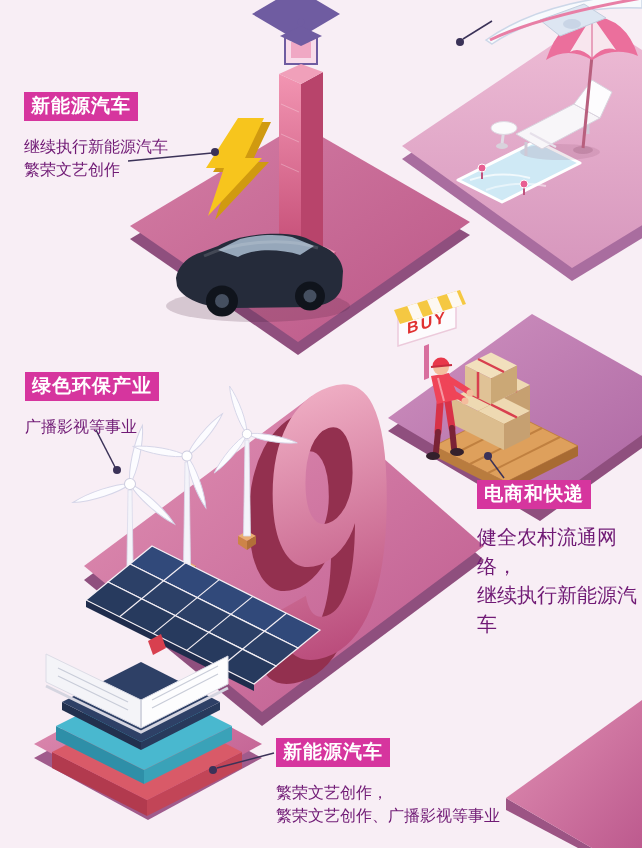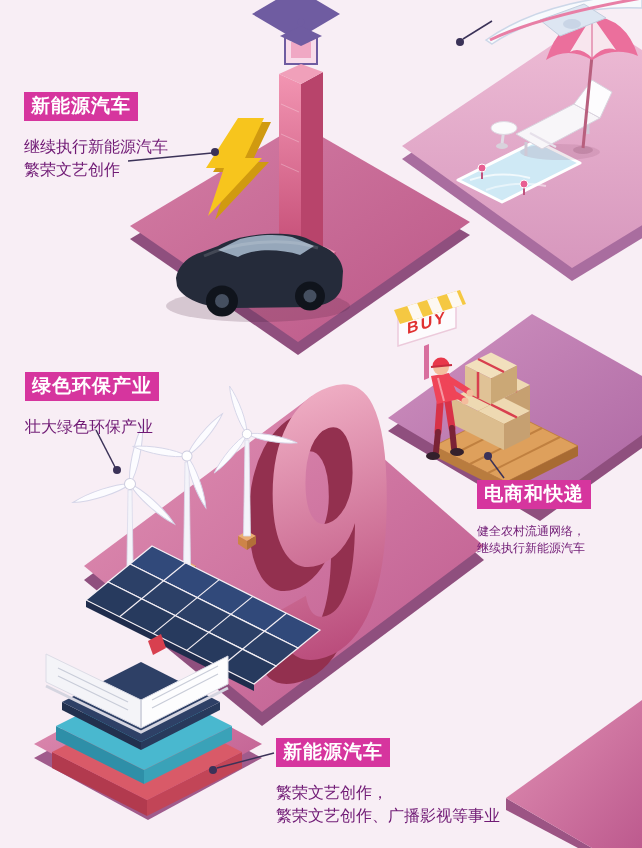--- a/index.html
+++ b/index.html
@@ -1,21 +1,21 @@
 <!DOCTYPE html>
 <html><head>
 <meta charset="utf-8">
 <style>
   html,body{margin:0;padding:0;background:#f8eef5;font-family:"Liberation Sans",sans-serif;}
   .stage{position:relative;width:642px;height:848px;overflow:hidden;background:#f8eef5;}
   .stage svg{position:absolute;left:0;top:0;}
   .label{position:absolute;z-index:5;}
   .tag{display:inline-block;background:#d6359e;color:#fff;font-weight:700;font-size:19px;line-height:1.3;padding:2px 7px;letter-spacing:1px;}
   .desc{margin-top:14px;font-size:16px;color:#701a75;font-weight:500;line-height:1.45;}
-  .desc.small{font-size:12px;}
+  .desc.small{font-size:20px;}
 </style>
 </head>
 <body>
 
 <div class="stage">
 
 <svg viewBox="0 0 642 848" width="642" height="848">
   <defs>
     <linearGradient id="gPlat" x1="0" y1="0" x2="1" y2="1">
       <stop offset="0" stop-color="#e191b4"></stop>
@@ -321,21 +321,21 @@
   <span class="tag">新能源汽车</span>
   <div class="desc">
     <span>继续执行新能源汽车</span><br>
     <span>繁荣文艺创作</span>
   </div>
 </div>
 
 <div class="label" style="left:25px;top:372px;width:220px">
   <span class="tag">绿色环保产业</span>
   <div class="desc">
-    <span>壮大绿色环保产业</span>
+    <span>广播影视等事业</span>
   </div>
 </div>
 
 <div class="label" style="left:477px;top:480px;width:165px">
   <span class="tag">电商和快递</span>
   <div class="desc small">
     <span>健全农村流通网络，</span><br>
     <span>继续执行新能源汽车</span>
   </div>
 </div>

